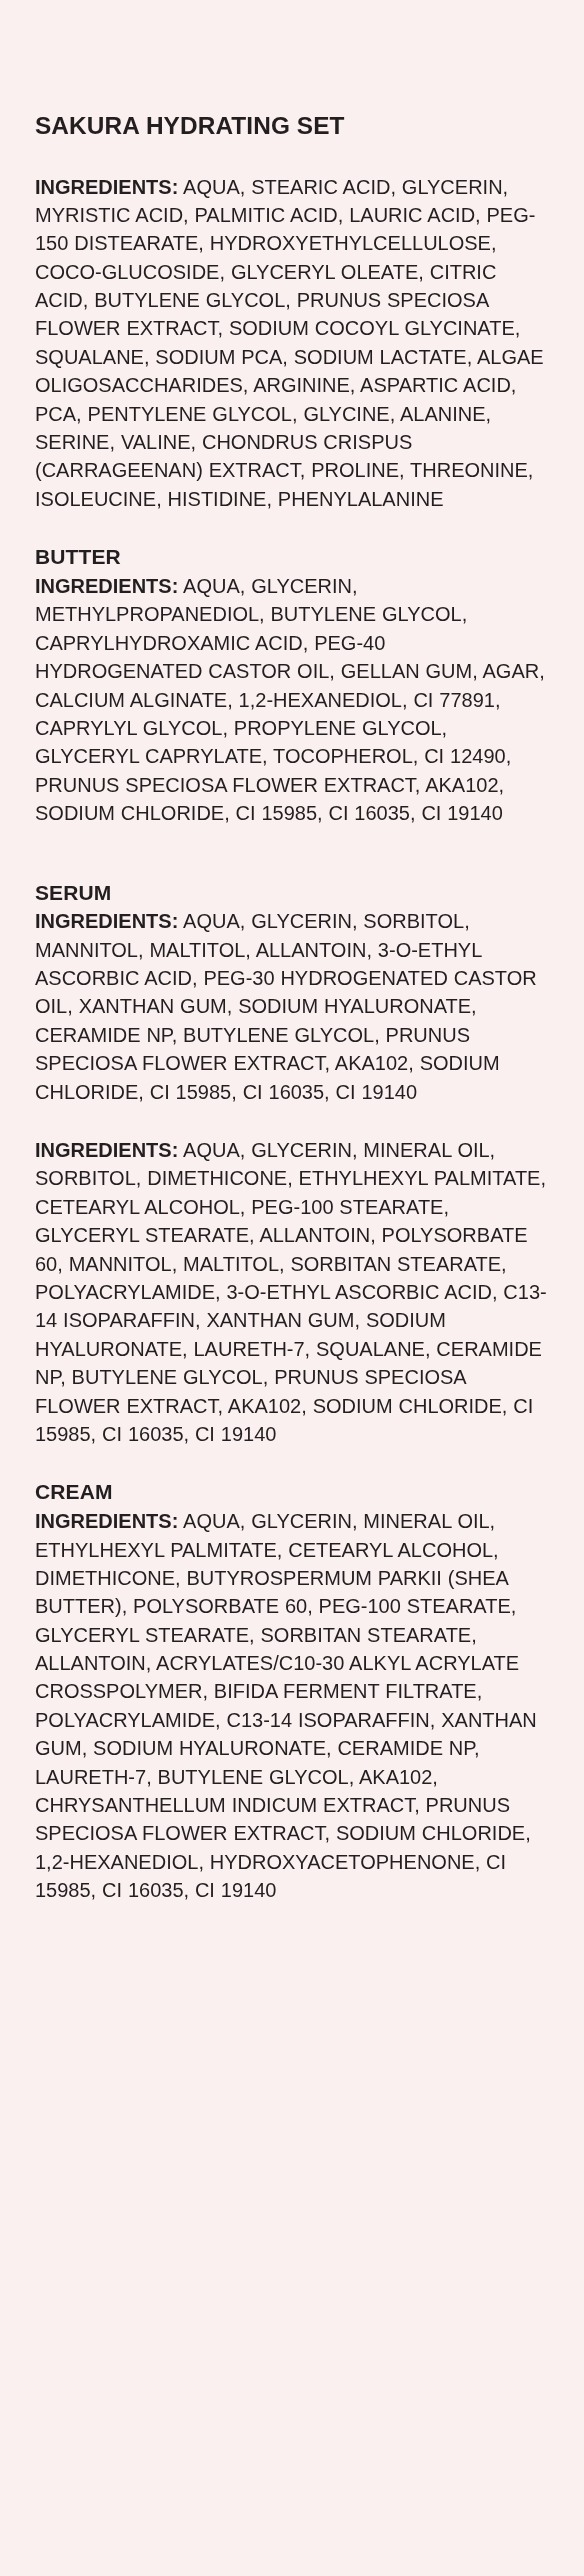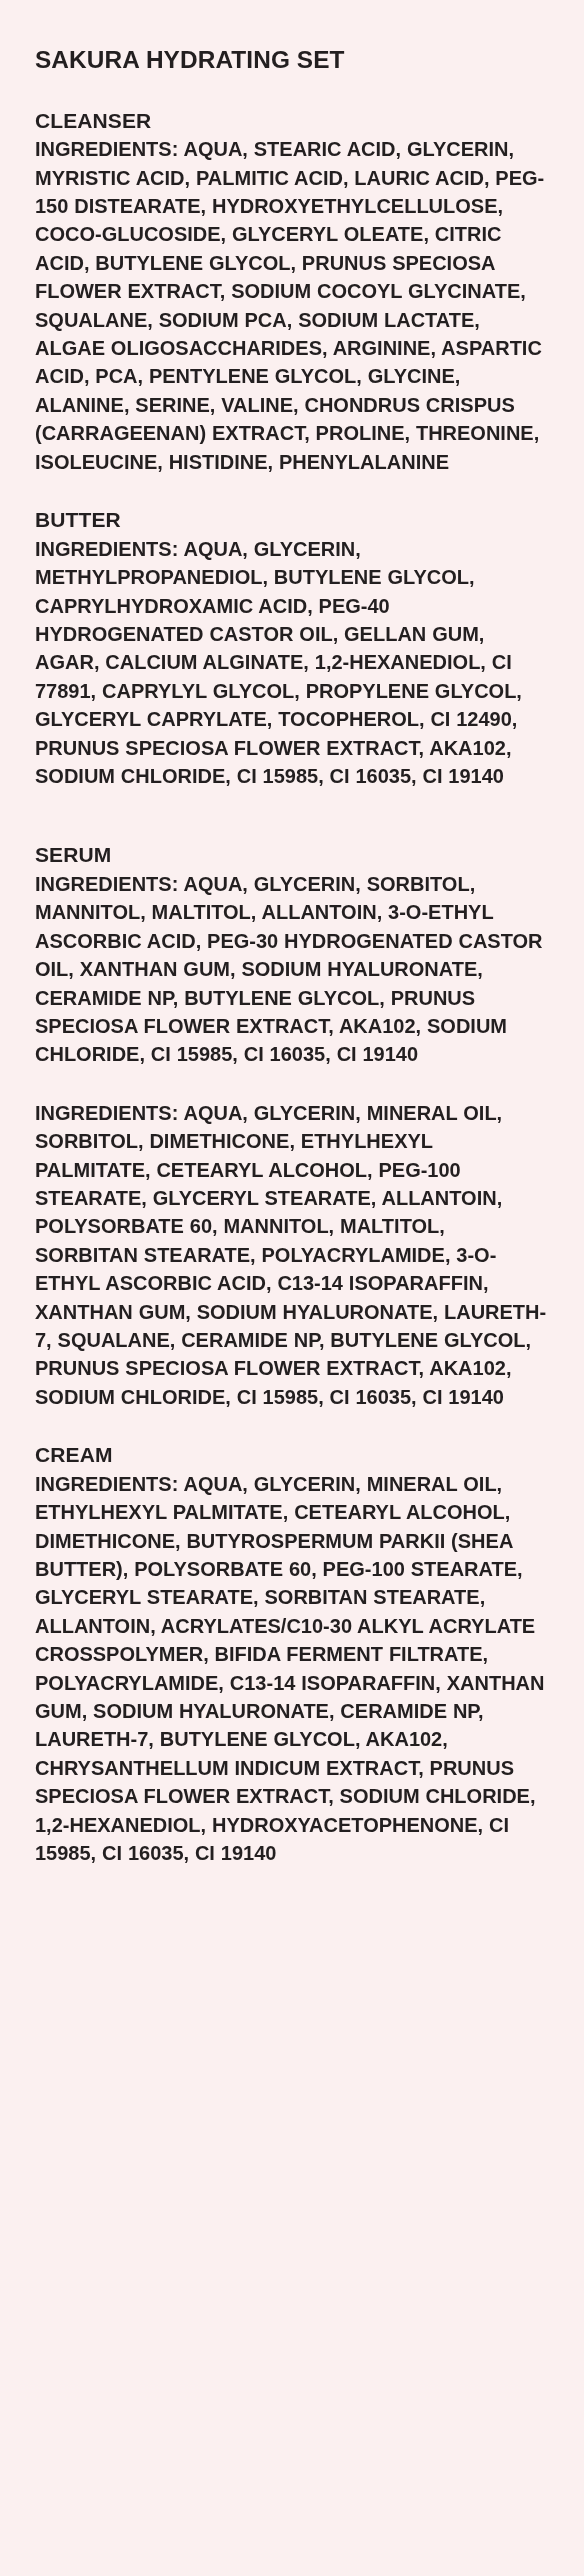--- a/index.html
+++ b/index.html
@@ -10,21 +10,21 @@
     width: 584px;
     min-height: 2576px;
     background: #fbf0f0;
     font-family: "Liberation Sans", sans-serif;
     color: #231f20;
   }
   .page {
     width: 584px;
     min-height: 2576px;
     box-sizing: border-box;
-    padding: 45px 35px 59px 35px;
+    padding: 111px 35px 59px 35px;
     background: #fbf0f0;
   }
   .doc-title {
     font-size: 24.4px;
     font-weight: bold;
     letter-spacing: 0.1px;
     margin: 0 0 31px 0;
     line-height: 1.25;
   }
   .section {
@@ -41,36 +41,35 @@
     font-size: 20px;
     line-height: 1.42;
     margin: 0;
     word-spacing: 0.3px;
   }
   .ingredients-label {
     font-weight: bold;
     margin-top: 12px;
   }
   .ingredients-text {
-    font-weight: bold;
+    font-weight: normal;
     text-align: right;
   }
   .spacer-lg {
     height: 21px;
   }
 </style>
 </head>
 <body>
 
 <div class="page">
 
   <h1 class="doc-title">SAKURA HYDRATING SET</h1>
 
   <div class="section">
-    <div class="section-title">CLEANSER</div>
     <p class="ingredients-block"><span class="ingredients-label">INGREDIENTS:</span><span class="ingredients-text"> AQUA, STEARIC ACID, GLYCERIN, MYRISTIC ACID, PALMITIC ACID, LAURIC ACID, PEG-150 DISTEARATE, HYDROXYETHYLCELLULOSE, COCO-GLUCOSIDE, GLYCERYL OLEATE, CITRIC ACID, BUTYLENE GLYCOL, PRUNUS SPECIOSA FLOWER EXTRACT, SODIUM COCOYL GLYCINATE, SQUALANE, SODIUM PCA, SODIUM LACTATE, ALGAE OLIGOSACCHARIDES, ARGININE, ASPARTIC ACID, PCA, PENTYLENE GLYCOL, GLYCINE, ALANINE, SERINE, VALINE, CHONDRUS CRISPUS (CARRAGEENAN) EXTRACT, PROLINE, THREONINE, ISOLEUCINE, HISTIDINE, PHENYLALANINE</span></p>
   </div>
 
   <div class="section">
     <div class="section-title">BUTTER</div>
     <p class="ingredients-block"><span class="ingredients-label">INGREDIENTS:</span><span class="ingredients-text"> AQUA, GLYCERIN, METHYLPROPANEDIOL, BUTYLENE GLYCOL, CAPRYLHYDROXAMIC ACID, PEG-40 HYDROGENATED CASTOR OIL, GELLAN GUM, AGAR, CALCIUM ALGINATE, 1,2-HEXANEDIOL, CI 77891, CAPRYLYL GLYCOL, PROPYLENE GLYCOL, GLYCERYL CAPRYLATE, TOCOPHEROL, CI 12490, PRUNUS SPECIOSA FLOWER EXTRACT, AKA102, SODIUM CHLORIDE, CI 15985, CI 16035, CI 19140</span></p>
   </div>
 
   <div class="spacer-lg"></div>
 

